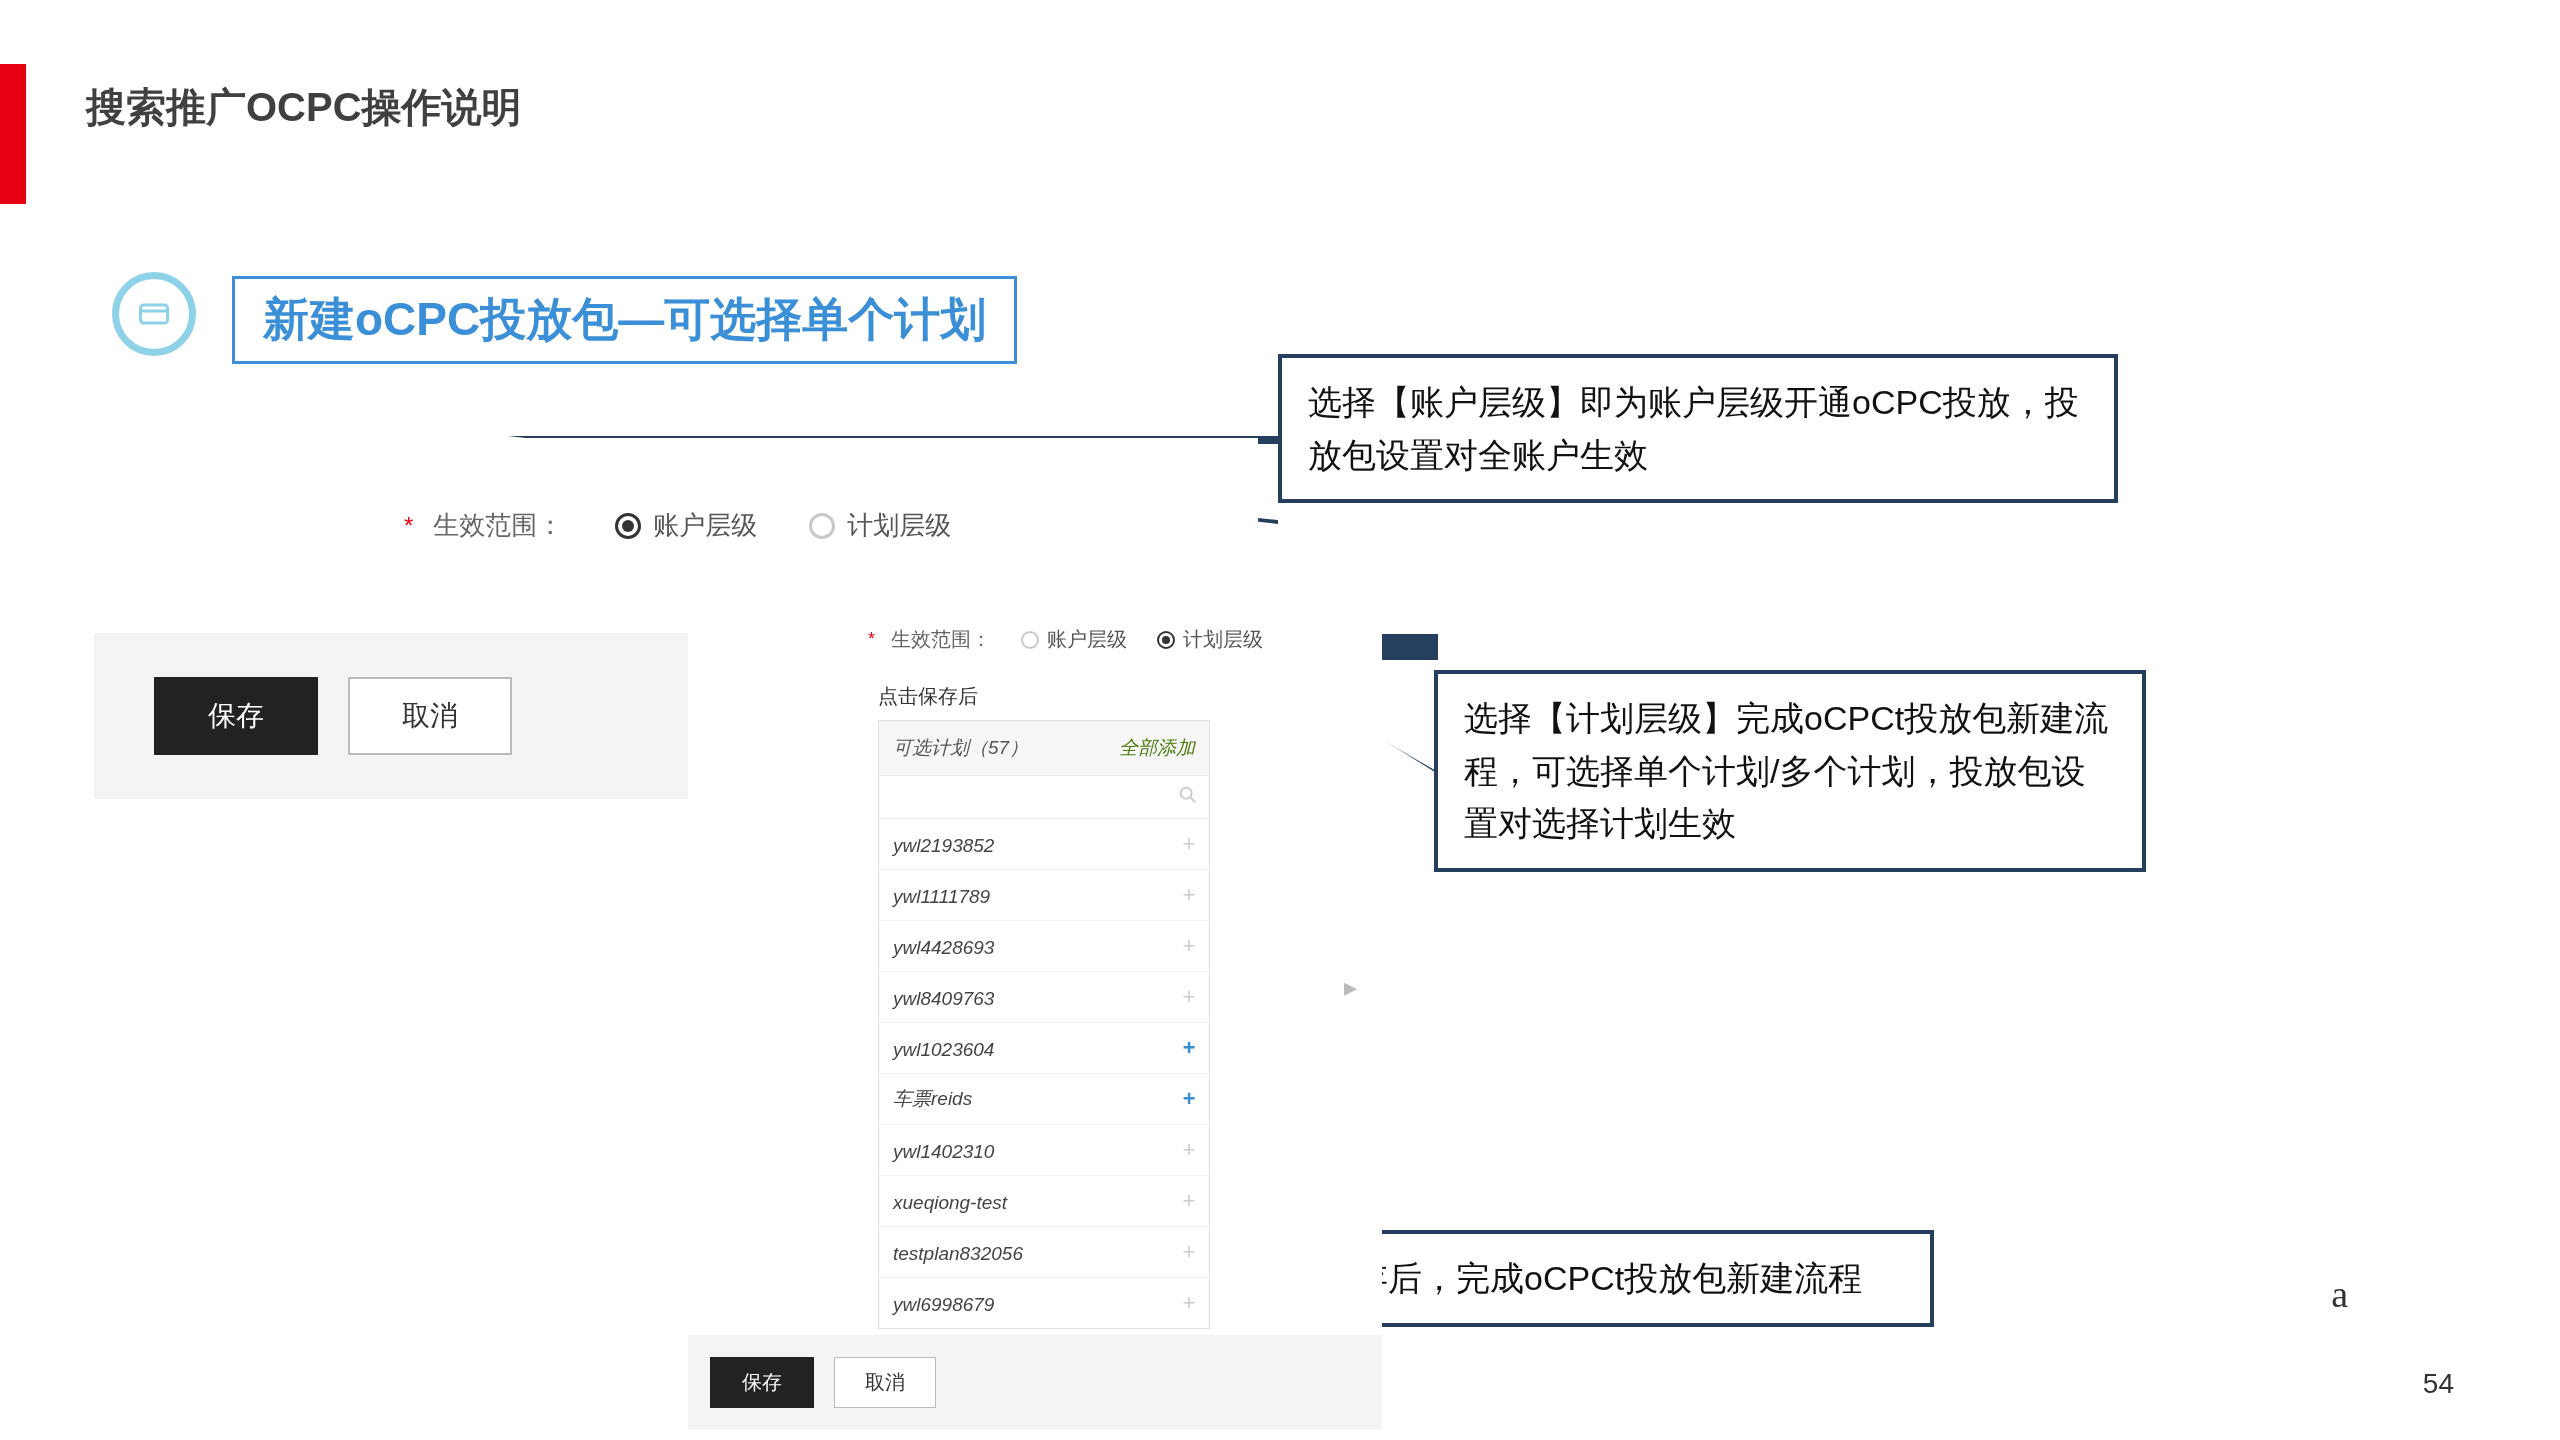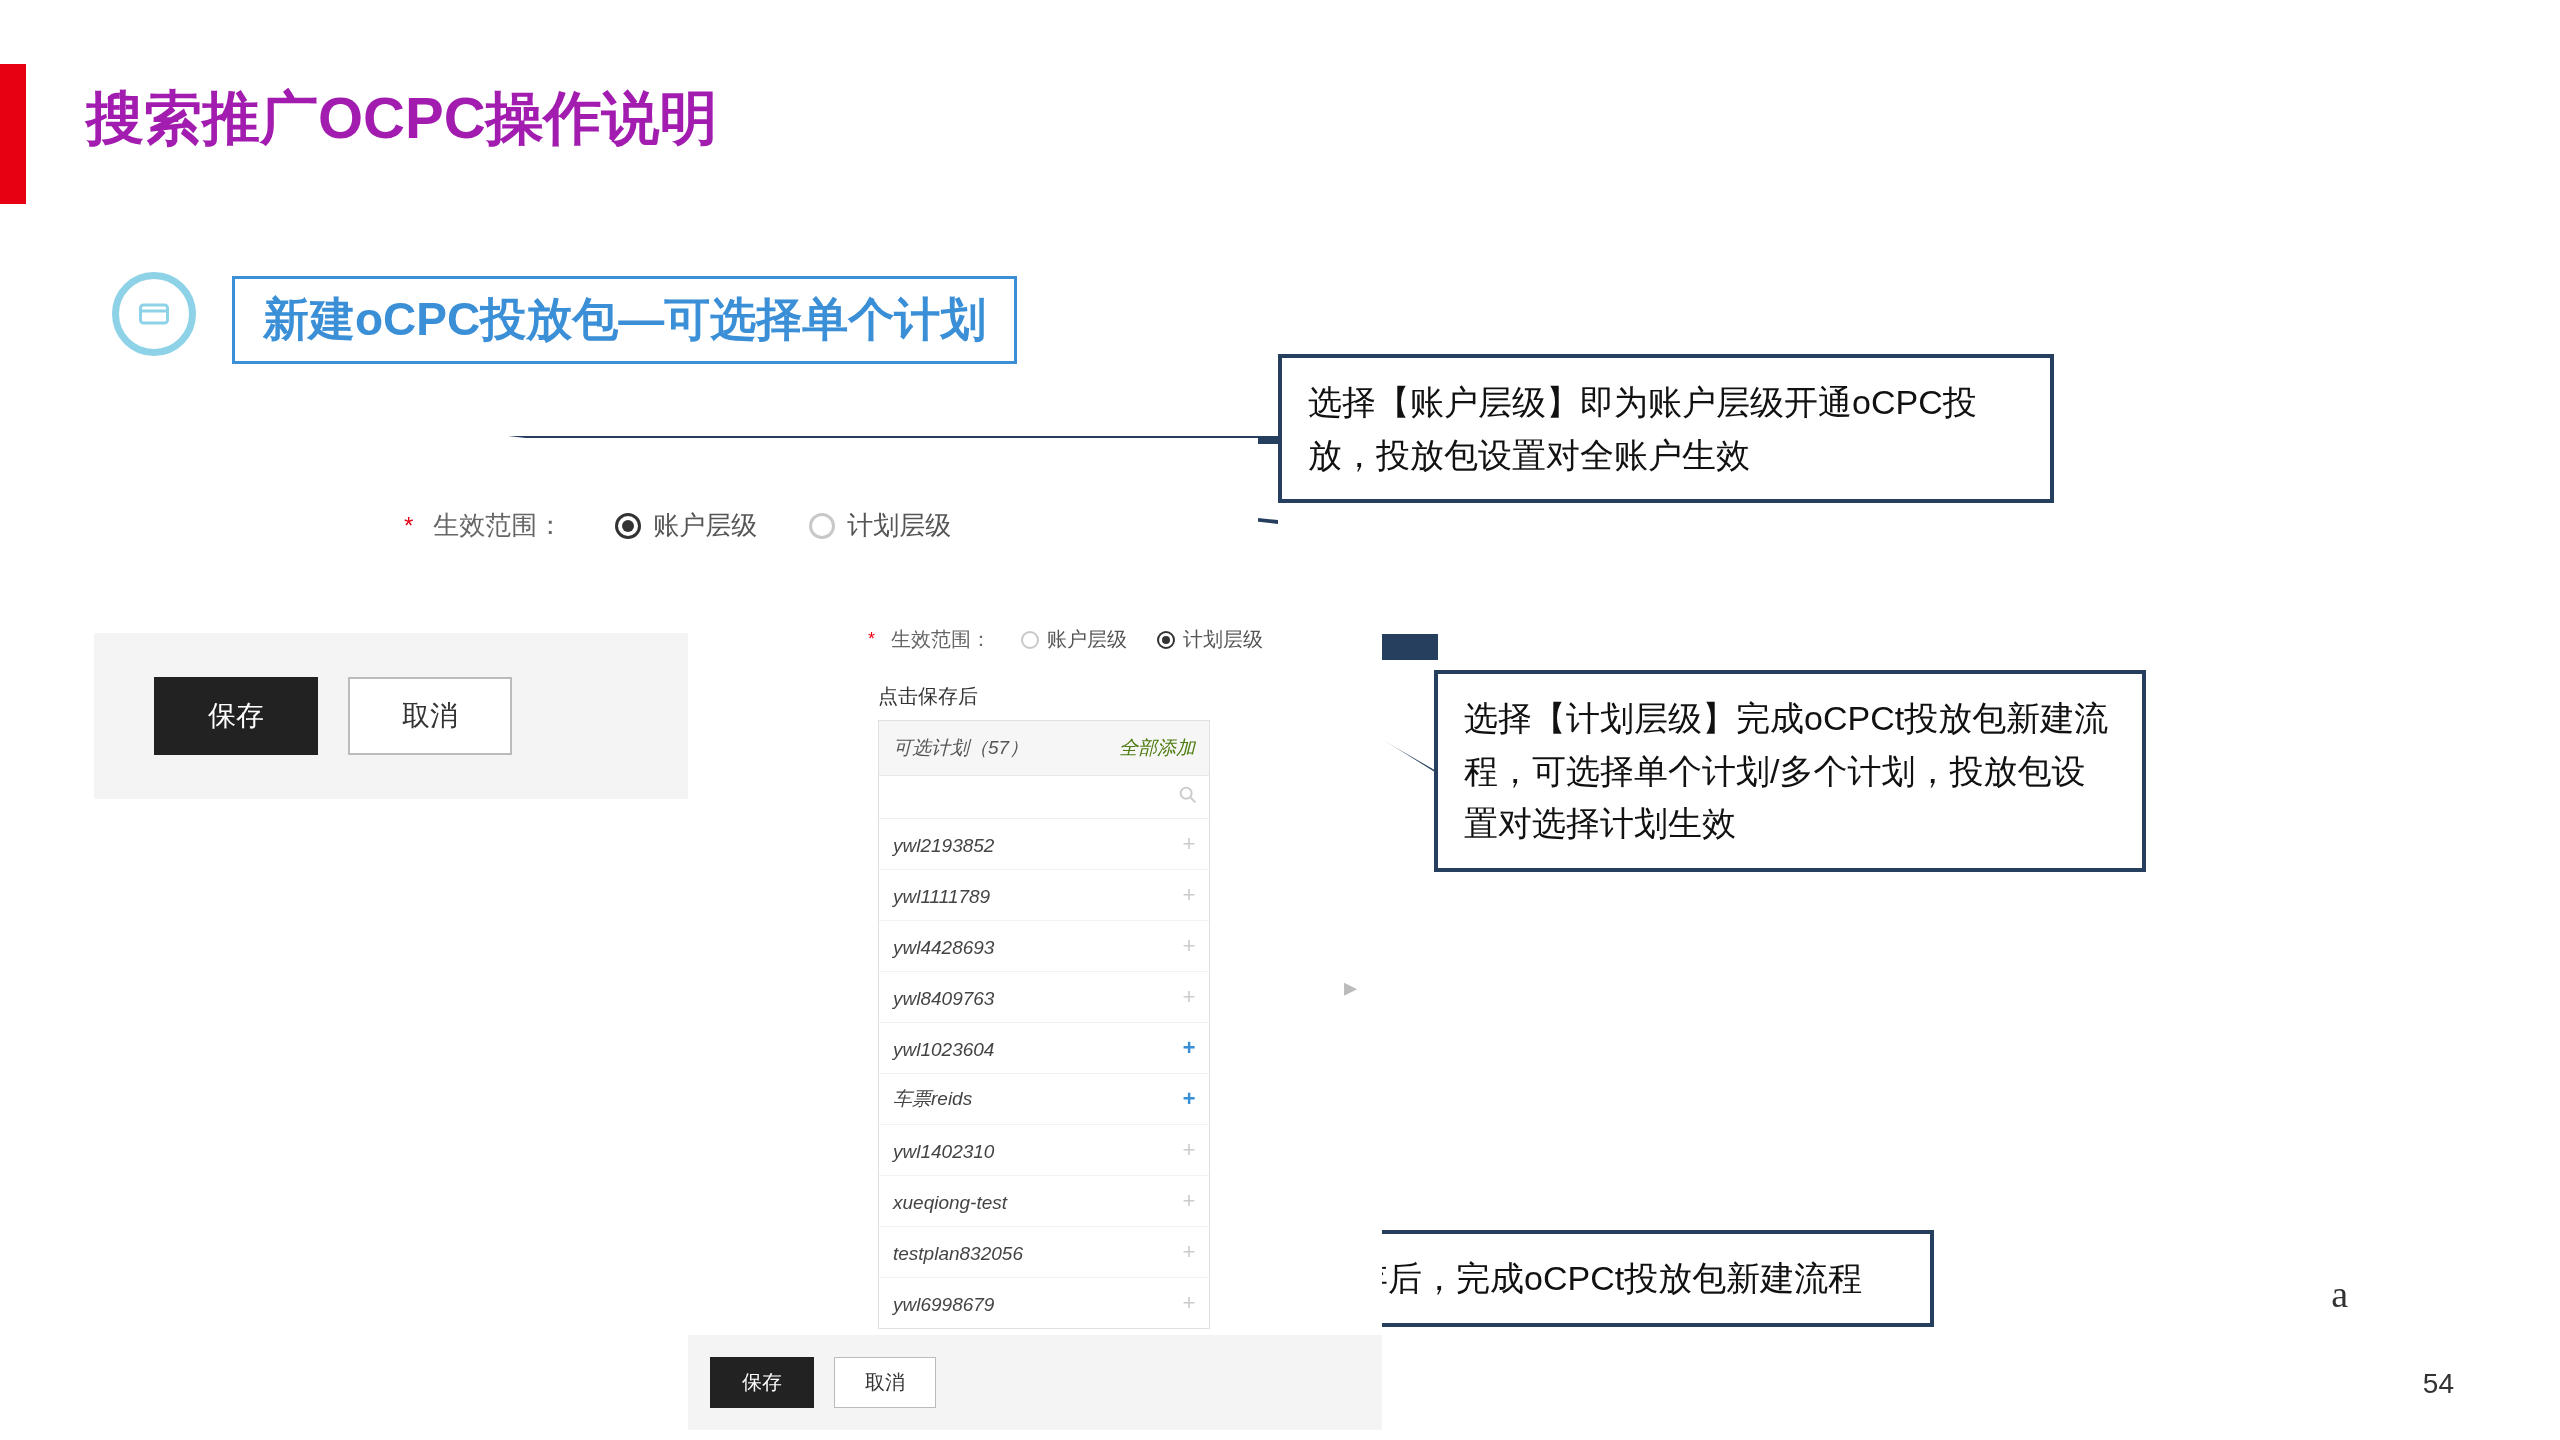--- a/index.html
+++ b/index.html
@@ -13,23 +13,23 @@
   }
   .red-bar {
     position: absolute;
     left: 0; top: 64px;
     width: 26px; height: 140px;
     background: #e60012;
   }
   .main-title {
     position: absolute;
     left: 86px; top: 80px;
-    font-size: 58px;
+    font-size: 40px;
     font-weight: 700;
-    color: #a21caf;
+    color: #404040;
   }
   .icon-badge {
     position: absolute;
     left: 112px; top: 272px;
     width: 84px; height: 84px;
     border: 7px solid #8ed2e8;
     border-radius: 50%;
     background: #fff;
     display: flex;
     align-items: center;
@@ -50,21 +50,21 @@
   
   .callout {
     position: absolute;
     background: #fff;
     border: 4px solid #263f5f;
     padding: 18px 26px;
     font-size: 34px;
     line-height: 1.55;
     color: #111;
   }
-  .callout-1 { left: 1278px; top: 354px; width: 776px; }
+  .callout-1 { left: 1278px; top: 354px; width: 840px; }
   .callout-2 { left: 1434px; top: 670px; width: 712px; }
   .callout-3 { left: 1222px; top: 1230px; width: 712px; }
 
   
   .pointer {
     position: absolute;
     width: 0; height: 0;
     border-style: solid;
   }
   .p1-border {

